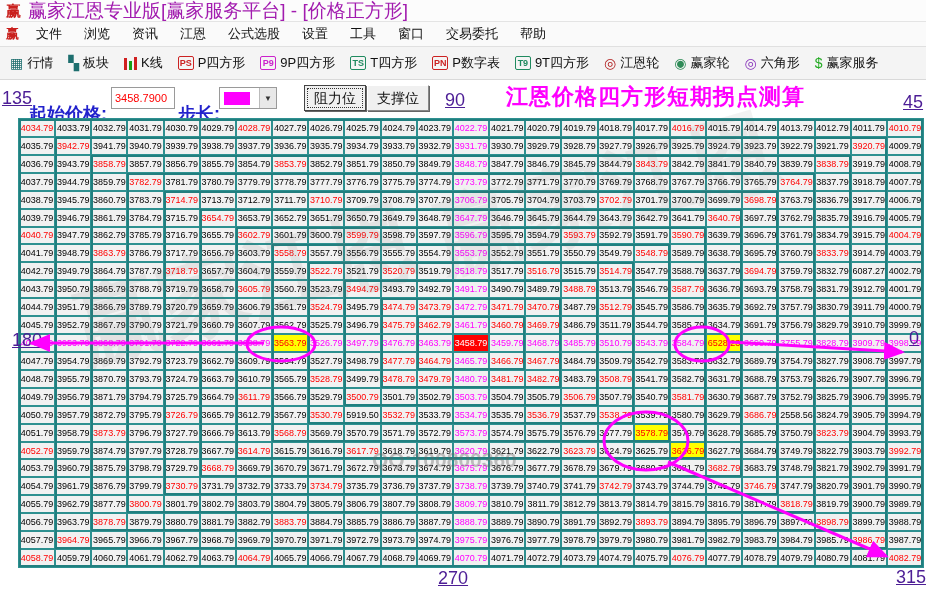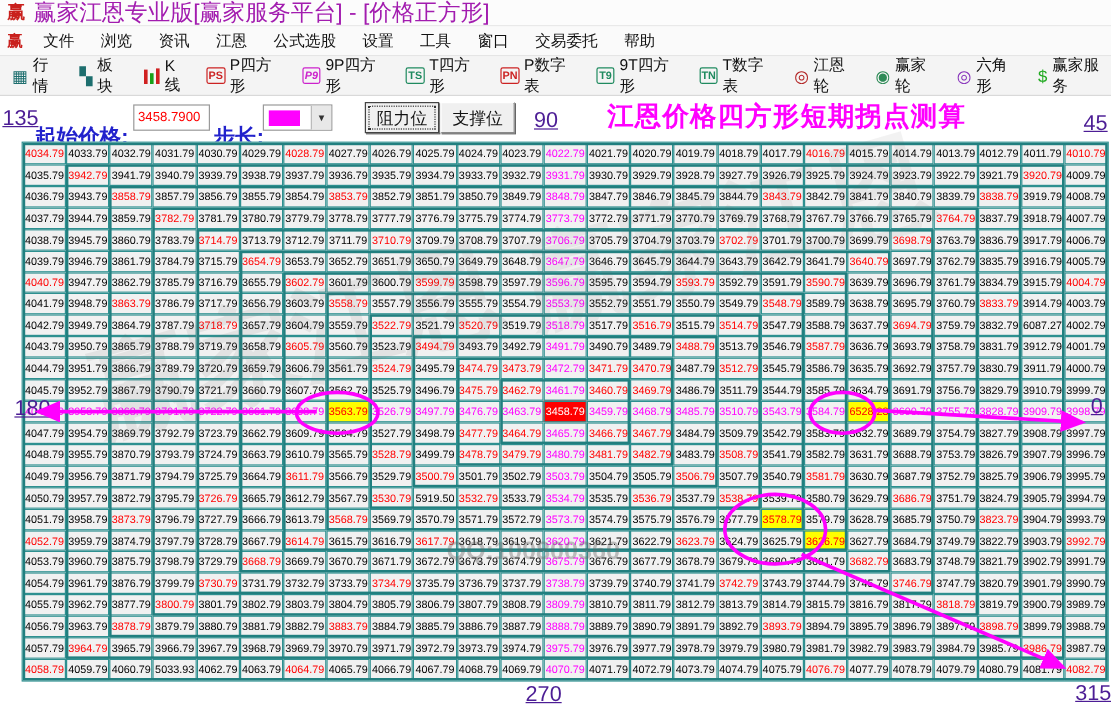--- a/index.html
+++ b/index.html
@@ -111,38 +111,34 @@
           <i style="width: 3px; height: 9px; background: rgb(24, 160, 24);"></i>
           <i style="width: 3px; height: 13px; background: rgb(208, 32, 32);"></i>
         </span>
         <span>K线</span>
       </span>
       <span class="tb-item">
         <span class="tb-badge" style="color: rgb(204, 34, 34);">PS</span>
         <span>P四方形</span>
       </span>
       <span class="tb-item">
-        <span class="tb-badge" style="color: rgb(204, 34, 204); font-style: italic;">P9</span>
+        <span class="tb-badge" style="color: rgb(204, 34, 204);">P9</span>
         <span>9P四方形</span>
       </span>
       <span class="tb-item">
         <span class="tb-badge" style="color: rgb(31, 138, 95);">TS</span>
         <span>T四方形</span>
       </span>
       <span class="tb-item">
         <span class="tb-badge" style="color: rgb(204, 34, 34);">PN</span>
         <span>P数字表</span>
       </span>
       <span class="tb-item">
         <span class="tb-badge" style="color: rgb(31, 138, 95);">T9</span>
         <span>9T四方形</span>
-      </span>
-      <span class="tb-item">
-        <span class="tb-badge" style="color: rgb(31, 138, 95);">TN</span>
-        <span>T数字表</span>
       </span>
       <span class="tb-item">
         <span class="tb-glyph" style="color: rgb(178, 34, 34);">◎</span>
         <span>江恩轮</span>
       </span>
       <span class="tb-item">
         <span class="tb-glyph" style="color: rgb(46, 139, 87);">◉</span>
         <span>赢家轮</span>
       </span>
       <span class="tb-item">
@@ -584,21 +580,21 @@
       <div class="cell">3533.79</div>
       <div class="cell cardinal">3534.79</div>
       <div class="cell">3535.79</div>
       <div class="cell red">3536.79</div>
       <div class="cell">3537.79</div>
       <div class="cell red">3538.79</div>
       <div class="cell">3539.79</div>
       <div class="cell">3580.79</div>
       <div class="cell">3629.79</div>
       <div class="cell red">3686.79</div>
-      <div class="cell">3751.79</div>
+      <div class="cell">2558.56</div>
       <div class="cell">3824.79</div>
       <div class="cell">3905.79</div>
       <div class="cell">3994.79</div>
       <div class="cell">4051.79</div>
       <div class="cell">3958.79</div>
       <div class="cell red">3873.79</div>
       <div class="cell">3796.79</div>
       <div class="cell">3727.79</div>
       <div class="cell">3666.79</div>
       <div class="cell">3613.79</div>
@@ -766,21 +762,21 @@
       <div class="cell">3981.79</div>
       <div class="cell">3982.79</div>
       <div class="cell">3983.79</div>
       <div class="cell">3984.79</div>
       <div class="cell">3985.79</div>
       <div class="cell red">3986.79</div>
       <div class="cell">3987.79</div>
       <div class="cell red">4058.79</div>
       <div class="cell">4059.79</div>
       <div class="cell">4060.79</div>
-      <div class="cell">5033.93</div>
+      <div class="cell">4061.79</div>
       <div class="cell">4062.79</div>
       <div class="cell">4063.79</div>
       <div class="cell red">4064.79</div>
       <div class="cell">4065.79</div>
       <div class="cell">4066.79</div>
       <div class="cell">4067.79</div>
       <div class="cell">4068.79</div>
       <div class="cell">4069.79</div>
       <div class="cell cardinal">4070.79</div>
       <div class="cell">4071.79</div>

